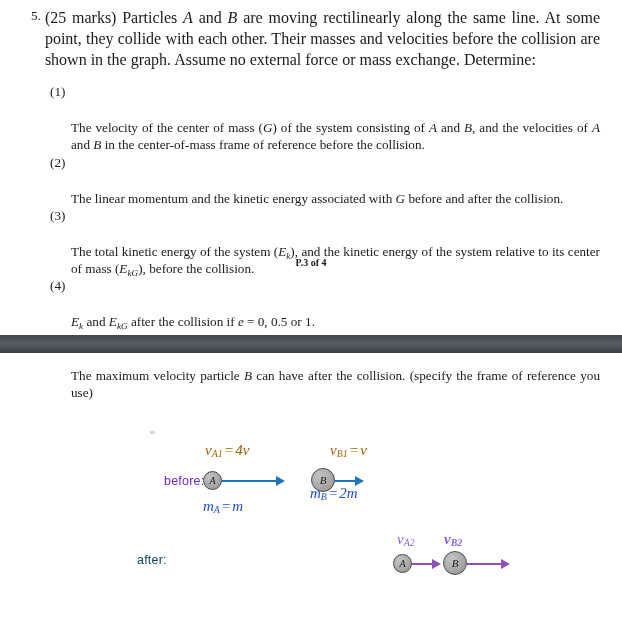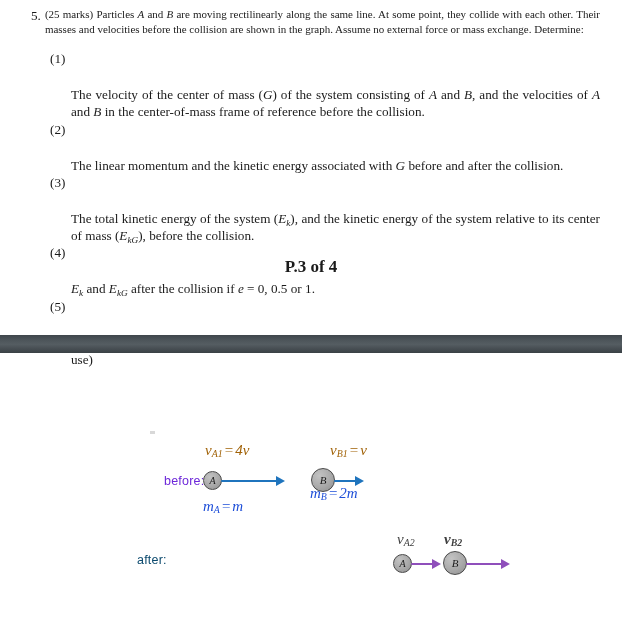--- a/index.html
+++ b/index.html
@@ -32,22 +32,22 @@
     padding-right: 22px;
   }
   .q-num {
     flex: 0 0 auto;
     font-size: 13.2px;
     line-height: 17.2px;
     padding-right: 4px;
   }
   .q-text {
     flex: 1 1 auto;
-    font-size: 11px;
-    line-height: 15px;
+    font-size: 16px;
+    line-height: 21px;
     text-align: justify;
   }
 
   .sub-list {
     margin-top: 13px;
     padding-left: 50px;
     padding-right: 22px;
   }
   .sub-item {
     display: flex;
@@ -71,21 +71,21 @@
     line-height: 0;
   }
 
   
   .page-footer {
     position: absolute;
     left: 0;
     top: 257px;
     width: 622px;
     text-align: center;
-    font-size: 17px;
+    font-size: 10px;
     font-weight: 700;
   }
 
   
   .divider-band {
     position: absolute;
     left: 0;
     top: 335px;
     width: 622px;
     height: 18px;
@@ -125,21 +125,21 @@
     font-size: 15px;
   }
   .mathlabel .eq { font-style: normal; padding: 0 2px; }
   .mathlabel sub {
     font-size: 0.66em;
     vertical-align: -0.25em;
     line-height: 0;
     font-style: italic;
   }
   .blue { color: #a16207; }
-  .purple { color: #404040; }
+  .purple { color: #8b5cf6; }
   .dark { color: #1d4ed8; }
 
   
   .particle {
     position: absolute;
     border-radius: 50%;
     background: radial-gradient(circle at 34% 30%, #c3c3c3 0%, #a9a9a9 55%, #8f8f8f 100%);
     border: 1.4px solid #4a4a4a;
     box-sizing: border-box;
     display: flex;

